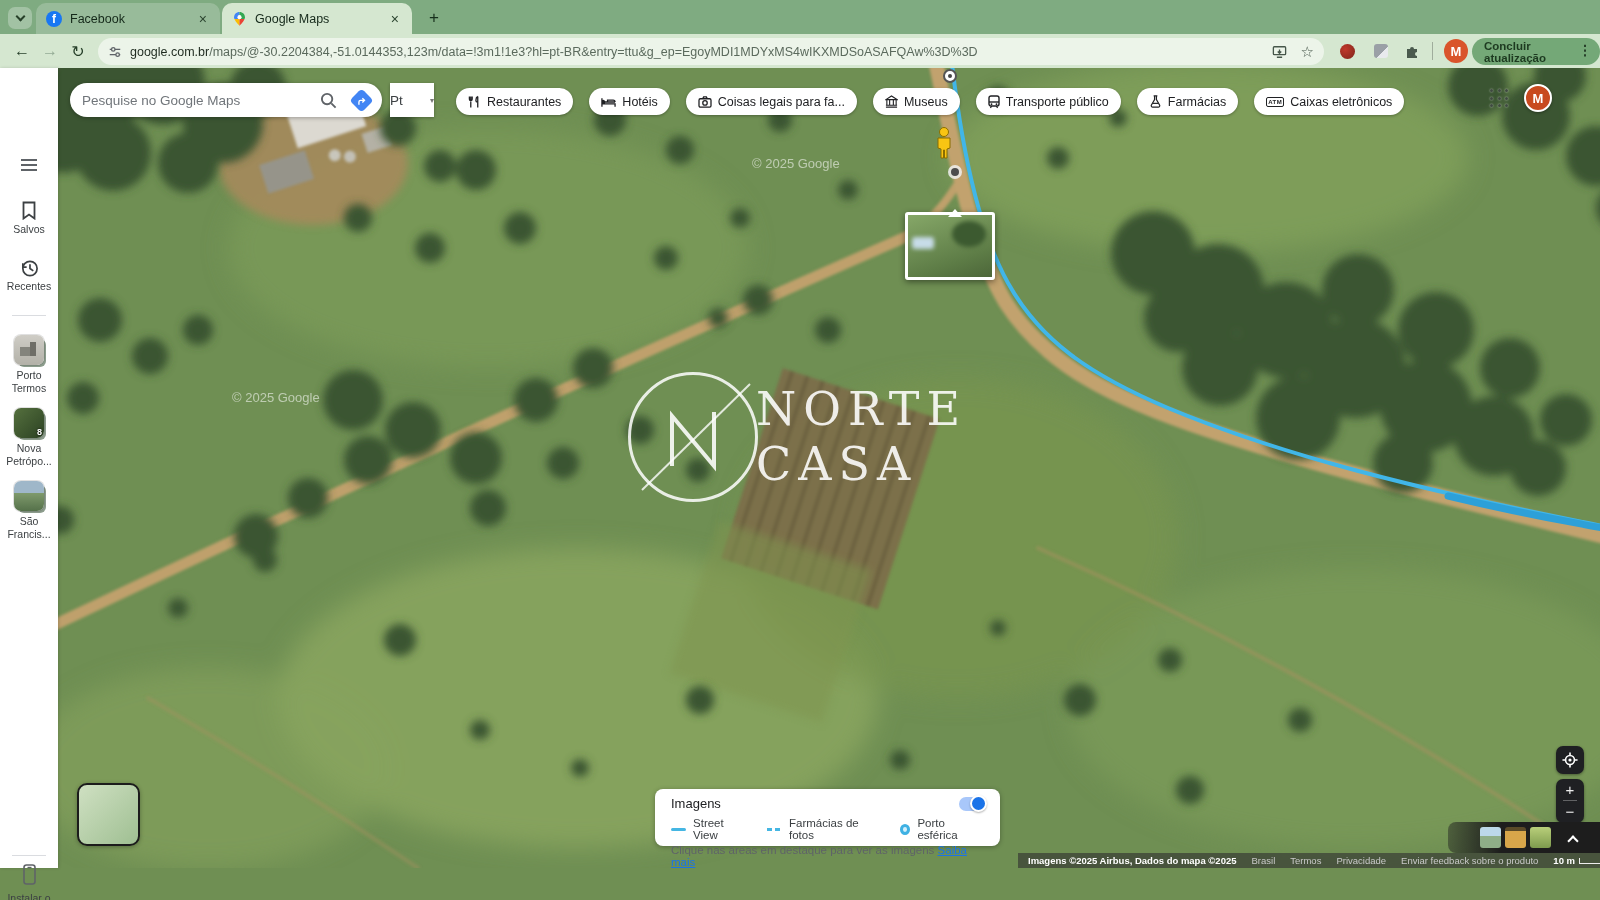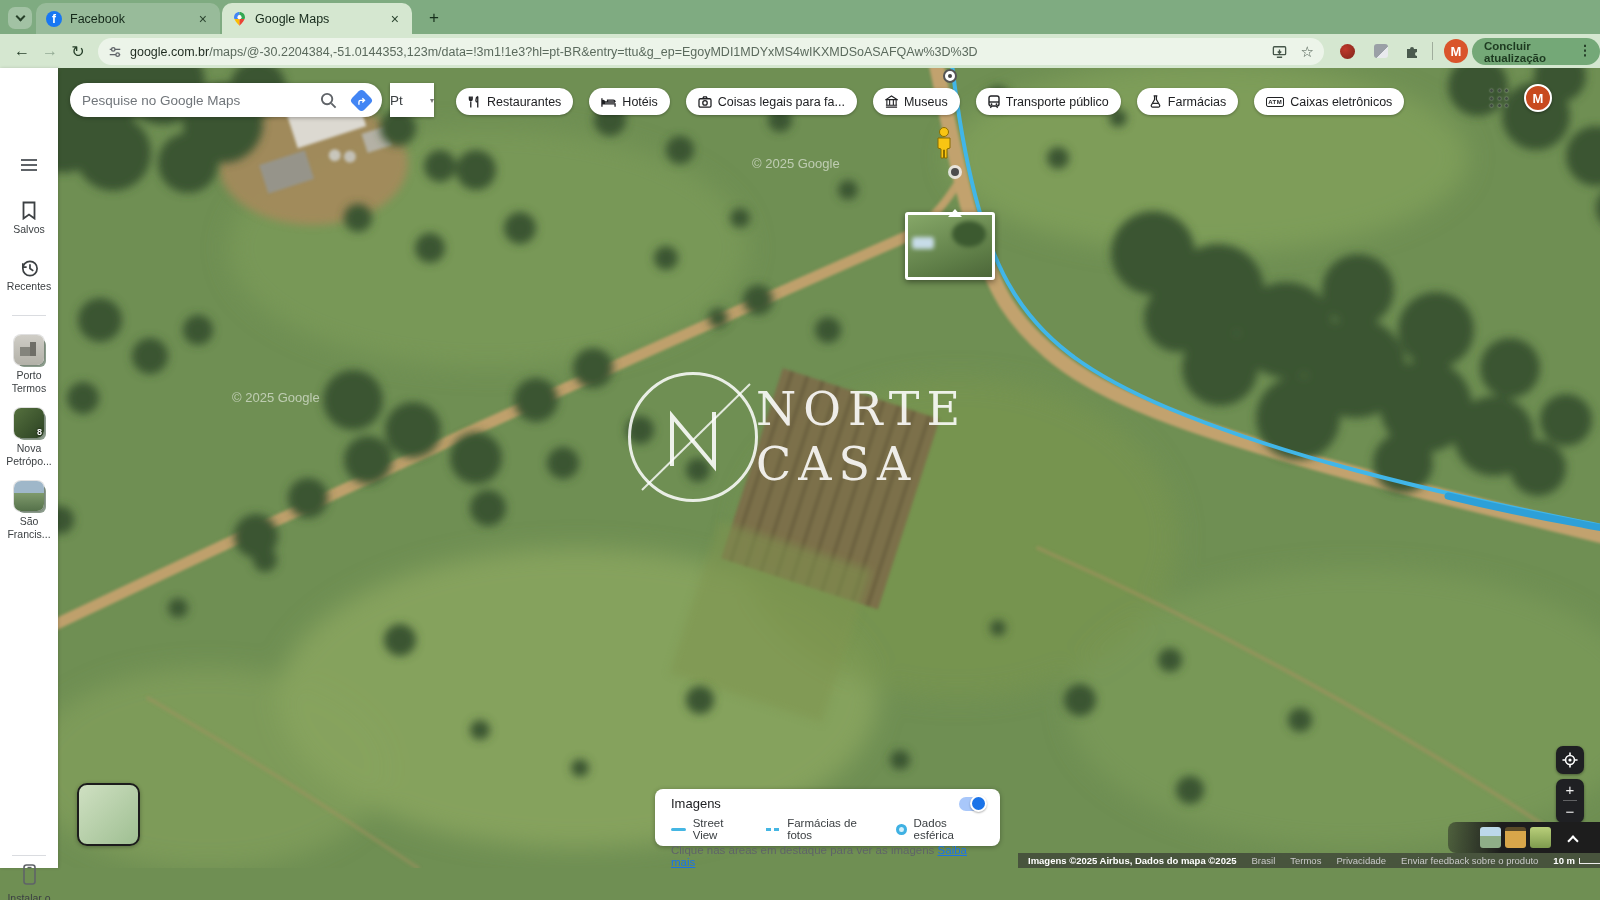--- a/index.html
+++ b/index.html
@@ -461,21 +461,21 @@
     <div class="ttl">Imagens</div>
     <div class="toggle">
         <span class="knob"></span>
       </div>
     <div class="legendrow">
       <span class="leg-solid"></span>
       <span>Street View</span>
       <span class="leg-dash" style="margin-left:12px;"></span>
       <span>Farmácias de fotos</span>
       <span class="leg-dot" style="margin-left:12px;"></span>
-      <span>Dados esférica</span>
+      <span>Porto esférica</span>
     </div>
     <div class="hintrow">
       <span>Clique nas áreas em destaque para ver as imagens </span><a href="#">Saiba mais</a>
     </div>
   </div>
 
   <div class="locbtn">
     <svg width="16" height="16" viewBox="0 0 18 18">
       <circle cx="9" cy="9" r="5" fill="none" stroke="#fff" stroke-width="1.8"></circle>
         <circle cx="9" cy="9" r="1.8" fill="#fff"></circle>

